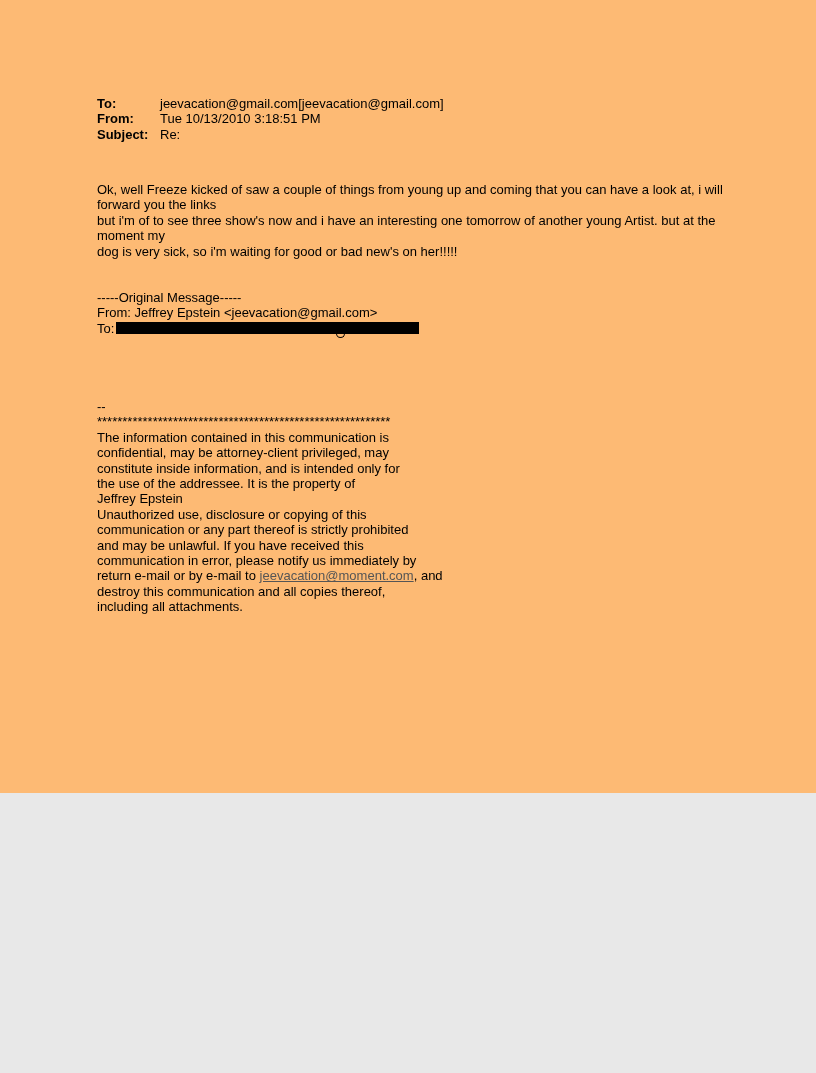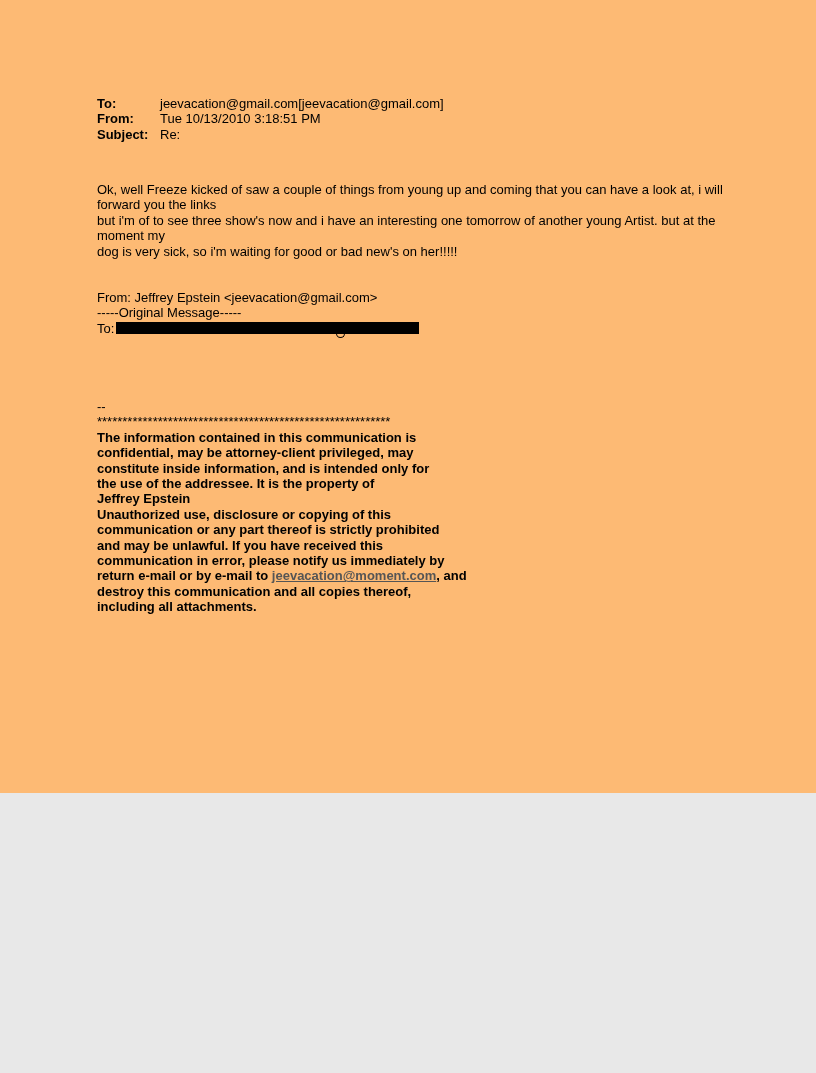--- a/index.html
+++ b/index.html
@@ -48,21 +48,21 @@
     width: 7px;
     height: 5px;
     border: 1.5px solid #000000;
     border-top: none;
     border-radius: 0 0 6px 6px;
   }
   .empty-line { height: 15.4px; }
   
   .signature { position: absolute; top: 399px; left: 97px; }
   .sig-line { height: 15.4px; white-space: pre; }
-  .disclaimer { white-space: pre-wrap; font-weight: bold; }
+  .disclaimer { white-space: pre-wrap; }
   .email-link { color: #555555; text-decoration: underline; cursor: pointer; }
   
   .bates { position: absolute; top: 1046px; right: 30px; font-size: 12px; }
 </style>
 </head>
 <body>
 
 <div class="page">
 
   <div class="email-header">
@@ -80,22 +80,22 @@
     </div>
   </div>
 
   <div class="body-text">Ok, well Freeze kicked of saw a couple of things from young up and coming that you can have a look at, i will
 forward you the links
 but i'm of to see three show's now and i have an interesting one tomorrow of another young Artist. but at the
 moment my
 dog is very sick, so i'm waiting for good or bad new's on her!!!!!</div>
 
   <div class="orig-msg">
+    <div class="orig-line">-----Original Message-----</div>
     <div class="orig-line">From: Jeffrey Epstein &lt;jeevacation@gmail.com&gt;</div>
-    <div class="orig-line">-----Original Message-----</div>
     <div class="to-line">
       <span>To:</span>
       <span class="redaction-to">
           <span class="descender"></span>
         </span>
     </div>
     <div class="empty-line"></div>
   </div>
 
   <div class="signature">

